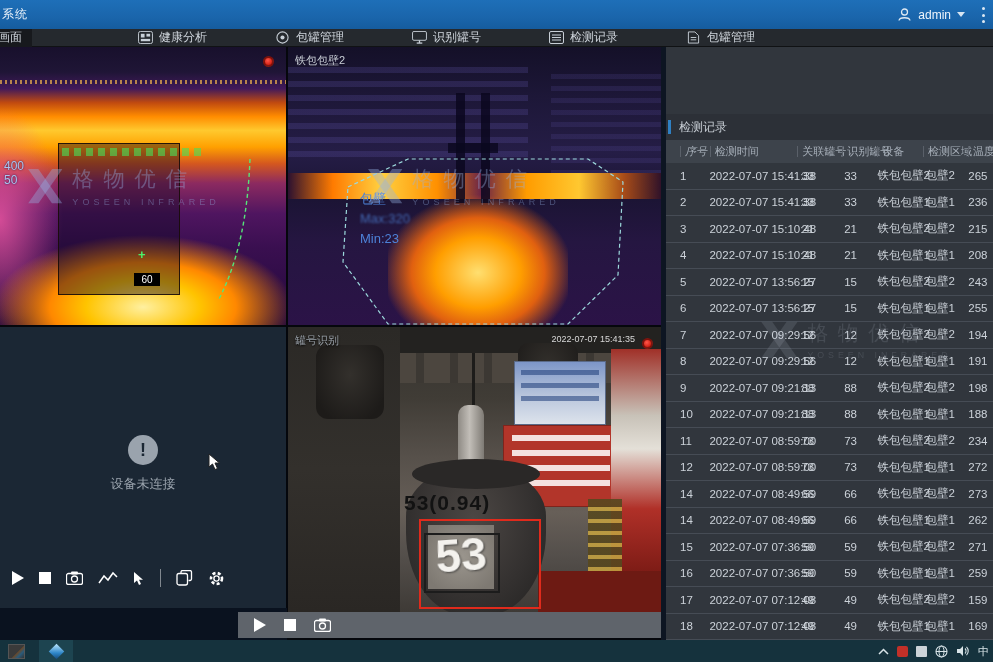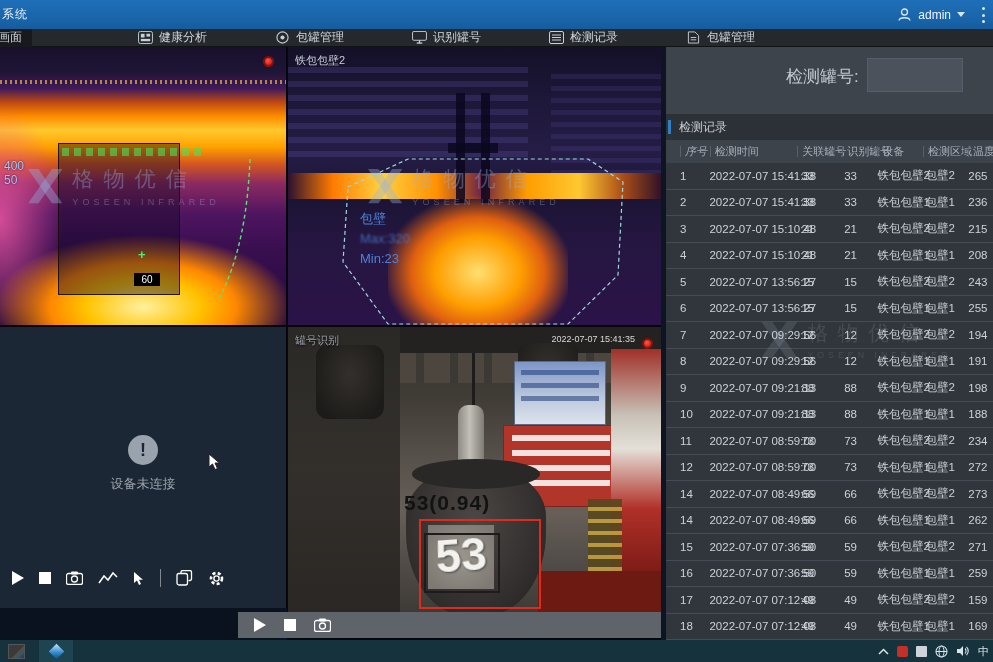--- a/index.html
+++ b/index.html
@@ -56,21 +56,21 @@
   .v2-struct2{position:absolute;right:0;top:20px;width:110px;height:120px;opacity:.7;
     background:repeating-linear-gradient(0deg,rgba(90,78,160,.28) 0 5px,rgba(10,8,30,0) 5px 12px);}
   .v2-band{position:absolute;left:0;top:126px;width:373px;height:26px;filter:blur(.5px);
     background:linear-gradient(90deg,#2c1130 0%,#ff7b00 12%,#ffd040 25%,#ff9000 40%,#6a2346 52%,#ff9c00 64%,#ffc830 78%,#a84c18 90%,#301229 100%);}
   .v2-ladle{position:absolute;left:100px;top:140px;width:180px;height:138px;
     background:radial-gradient(ellipse 95px 78px at 50% 62%,#ffdf70 0%,#ff9e00 45%,#e06010 70%,rgba(40,15,60,0) 100%);}
   .v2-hook1{position:absolute;left:168px;top:46px;width:9px;height:110px;background:rgba(10,7,30,.85);}
   .v2-hook2{position:absolute;left:193px;top:46px;width:9px;height:110px;background:rgba(10,7,30,.85);}
   .v2-hook3{position:absolute;left:160px;top:96px;width:50px;height:10px;background:rgba(10,7,30,.8);}
   .v2-title{position:absolute;left:7px;top:6px;color:#c9ced6;font-size:11px;}
-  .v2-labels{position:absolute;left:72px;top:142px;font-size:13px;color:#4d82d8;line-height:20px;margin-top:20px;}
+  .v2-labels{position:absolute;left:72px;top:142px;font-size:13px;color:#4d82d8;line-height:20px;}
   .v2-labels .obsc{filter:blur(1px);opacity:.75;}
   .v2-poly{position:absolute;inset:0;}
   
   .offline-wrap{position:absolute;left:0;top:108px;width:286px;text-align:center;}
   .offline-icon{width:30px;height:30px;border-radius:50%;background:#9aa3ad;color:#1b2734;
     font-weight:bold;font-size:18px;line-height:30px;margin:0 auto 10px;}
   .offline-text{color:#9aa3ad;font-size:13px;}
   .v3-toolbar{position:absolute;left:0;bottom:18px;width:286px;height:24px;display:flex;align-items:center;gap:15px;padding-left:12px;}
   .v3-toolbar .sep{width:1px;height:18px;background:rgba(255,255,255,.45);}
   .cursor-arrow{position:absolute;left:208px;top:126px;}
@@ -386,24 +386,20 @@
             <rect x="0.5" y="2.5" width="16" height="11" rx="2" fill="none" stroke="#fff" stroke-width="1.3"></rect>
             <rect x="5" y="0.5" width="7" height="3" rx="1" fill="#fff"></rect>
             <circle cx="8.5" cy="8" r="3" fill="none" stroke="#fff" stroke-width="1.3"></circle>
           </svg>
       </div>
     </div>
 
     <div class="divider-col"></div>
 
     <div class="rpanel">
-      <div class="rp-query">
-        <span class="rp-query-label">检测罐号:</span>
-        <div class="rp-input"></div>
-      </div>
       <div class="rp-section">
         <div class="rp-accent"></div>
         <span class="rp-section-title">检测记录</span>
       </div>
       <div class="rp-thead">
           <span class="th c0">序号</span>
           <span class="th c1">检测时间</span>
           <span class="th c2">关联罐号</span>
           <span class="th c3">识别罐号</span>
           <span class="th c4">设备</span>

